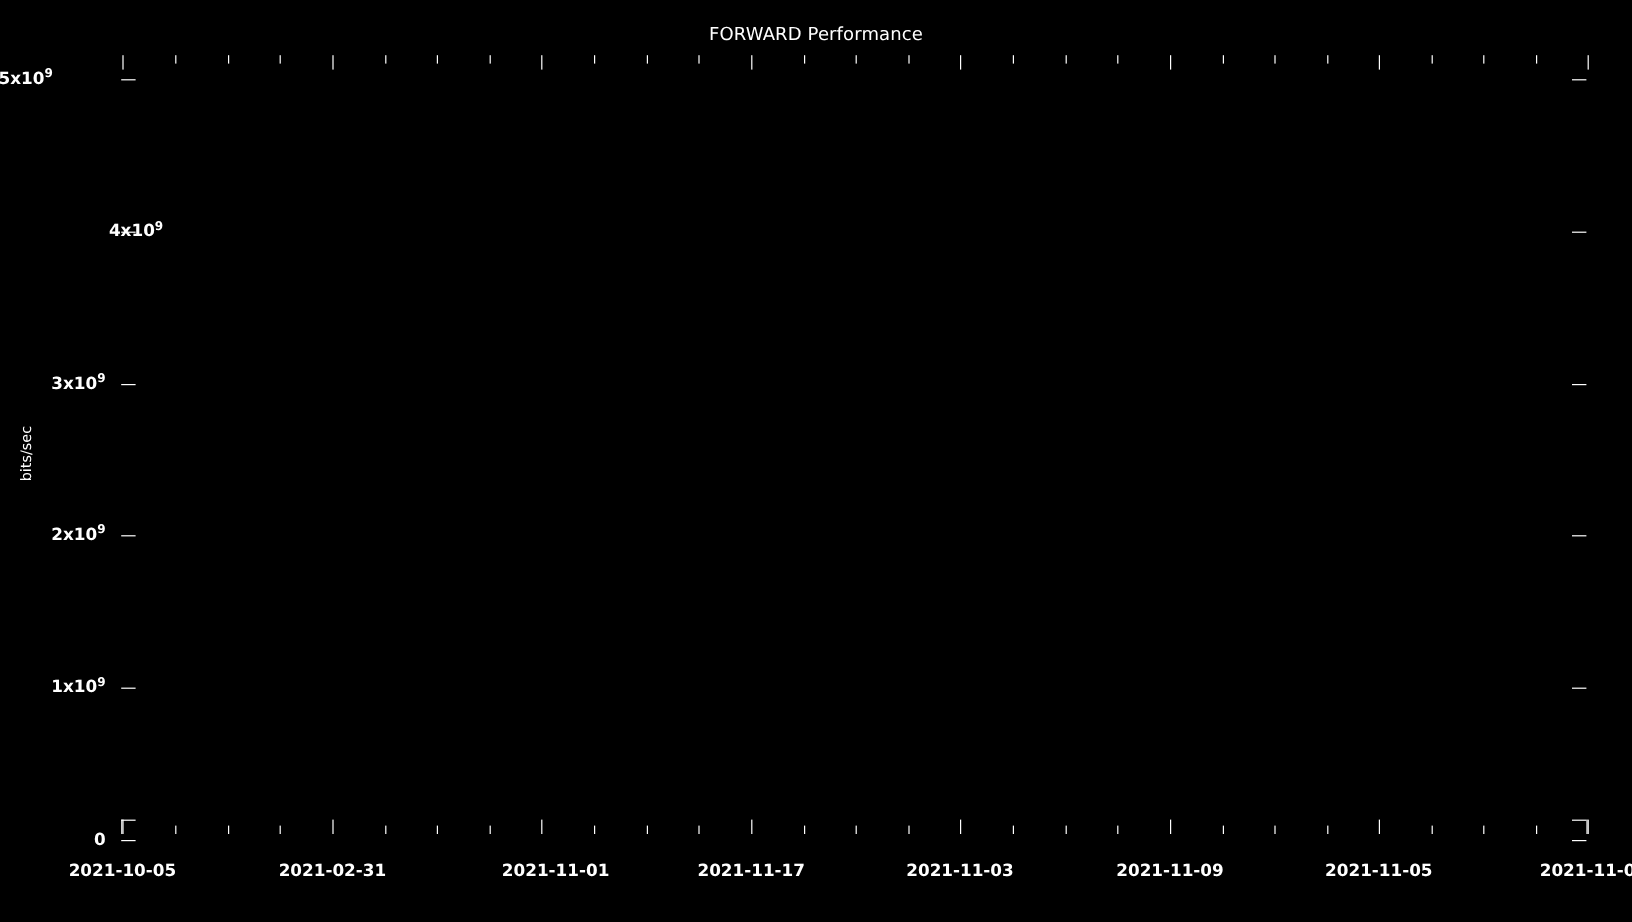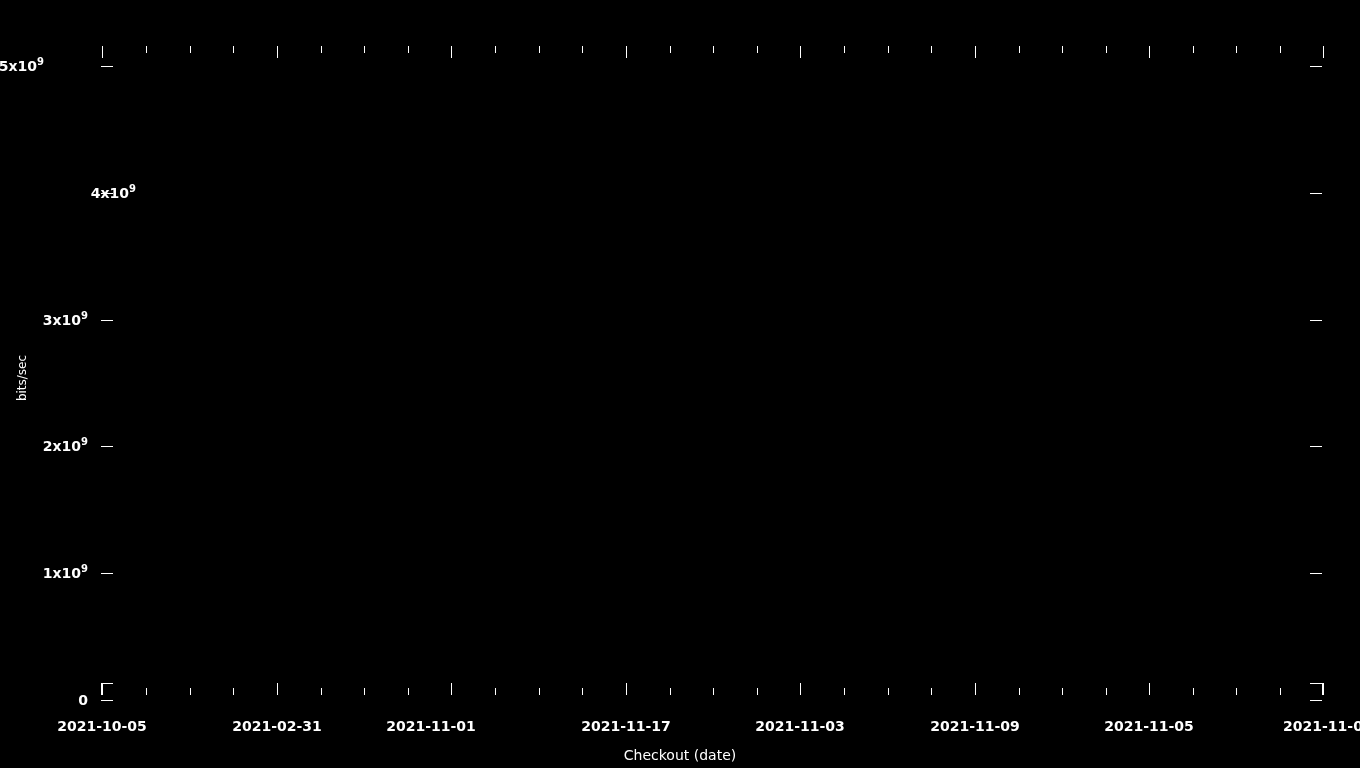--- a/index.html
+++ b/index.html
@@ -83,39 +83,39 @@
     width: 1221px;
     height: 650px;
     background: transparent;
   }
 </style>
 </head>
 <body>
 
 <div id="root">
 
+  <div class="chart-title">FORWARD Performance</div>
 
   <div class="ylabel">bits/sec</div>
 
-  <div class="xlabel">Checkout (date)</div>
 
   <div class="plot-area"></div>
 
   <div id="ytick-labels">
       <div class="ytick-label" style="top: 66px; right: 1316px;">5x10<sup>9</sup></div>
       <div class="ytick-label" style="top: 193px; right: 1224px;">4x10<sup>9</sup></div>
       <div class="ytick-label" style="top: 320px; right: 1272px;">3x10<sup>9</sup></div>
       <div class="ytick-label" style="top: 446px; right: 1272px;">2x10<sup>9</sup></div>
       <div class="ytick-label" style="top: 573px; right: 1272px;">1x10<sup>9</sup></div>
       <div class="ytick-label" style="top: 700px; right: 1272px;">0</div>
     </div>
   <div id="xtick-labels">
       <div class="xtick-label" style="left: 102px;">2021-10-05</div>
       <div class="xtick-label" style="left: 277px;">2021-02-31</div>
-      <div class="xtick-label" style="left: 431px;">2021-11-01</div>
+      <div class="xtick-label" style="left: 463px;">2021-11-01</div>
       <div class="xtick-label" style="left: 626px;">2021-11-17</div>
       <div class="xtick-label" style="left: 800px;">2021-11-03</div>
       <div class="xtick-label" style="left: 975px;">2021-11-09</div>
       <div class="xtick-label" style="left: 1149px;">2021-11-05</div>
       <div class="xtick-label" style="left: 1323px;">2021-11-0</div>
     </div>
   <div id="tick-marks">
       <div class="tick" style="left: 102px; top: 46px; width: 1px; height: 12px;"></div>
       <div class="tick" style="left: 102px; top: 683px; width: 1px; height: 12px;"></div>
       <div class="tick" style="left: 146px; top: 46px; width: 1px; height: 7px;"></div>

